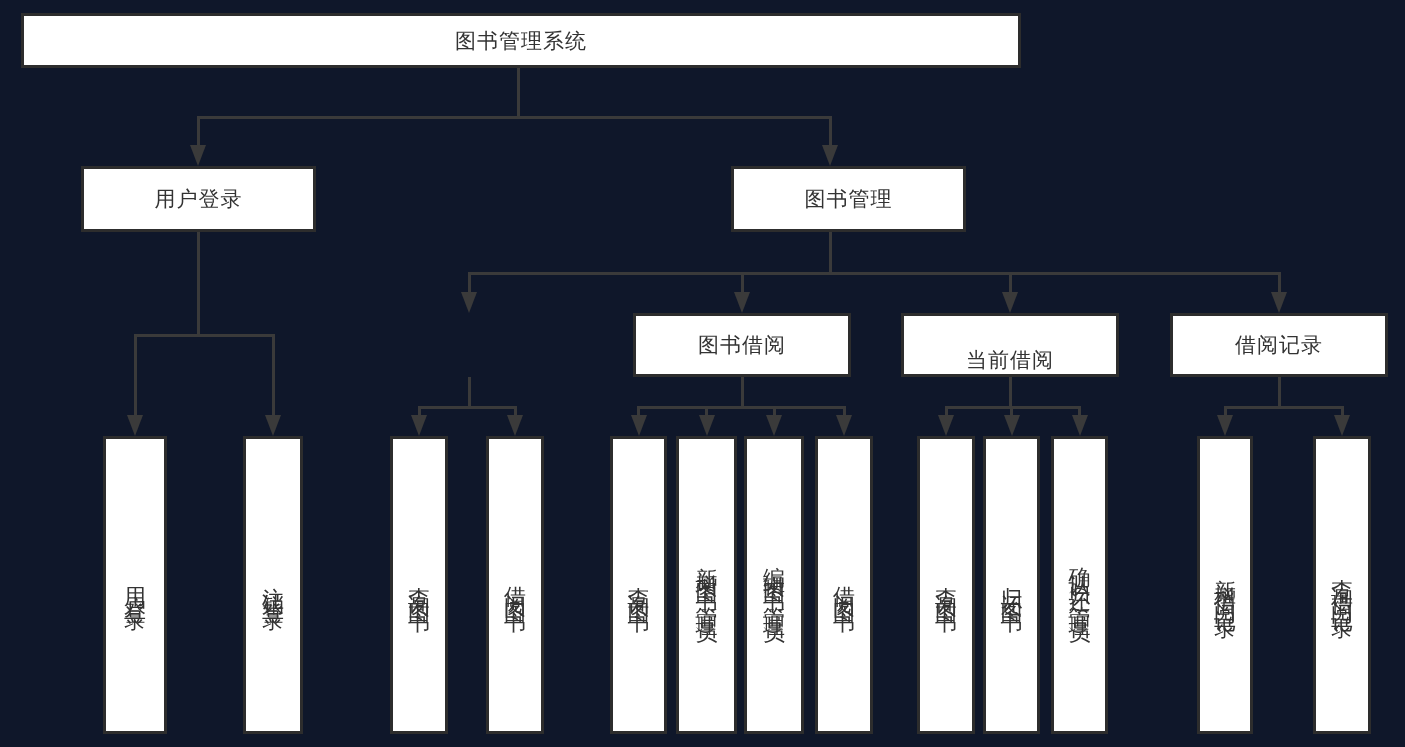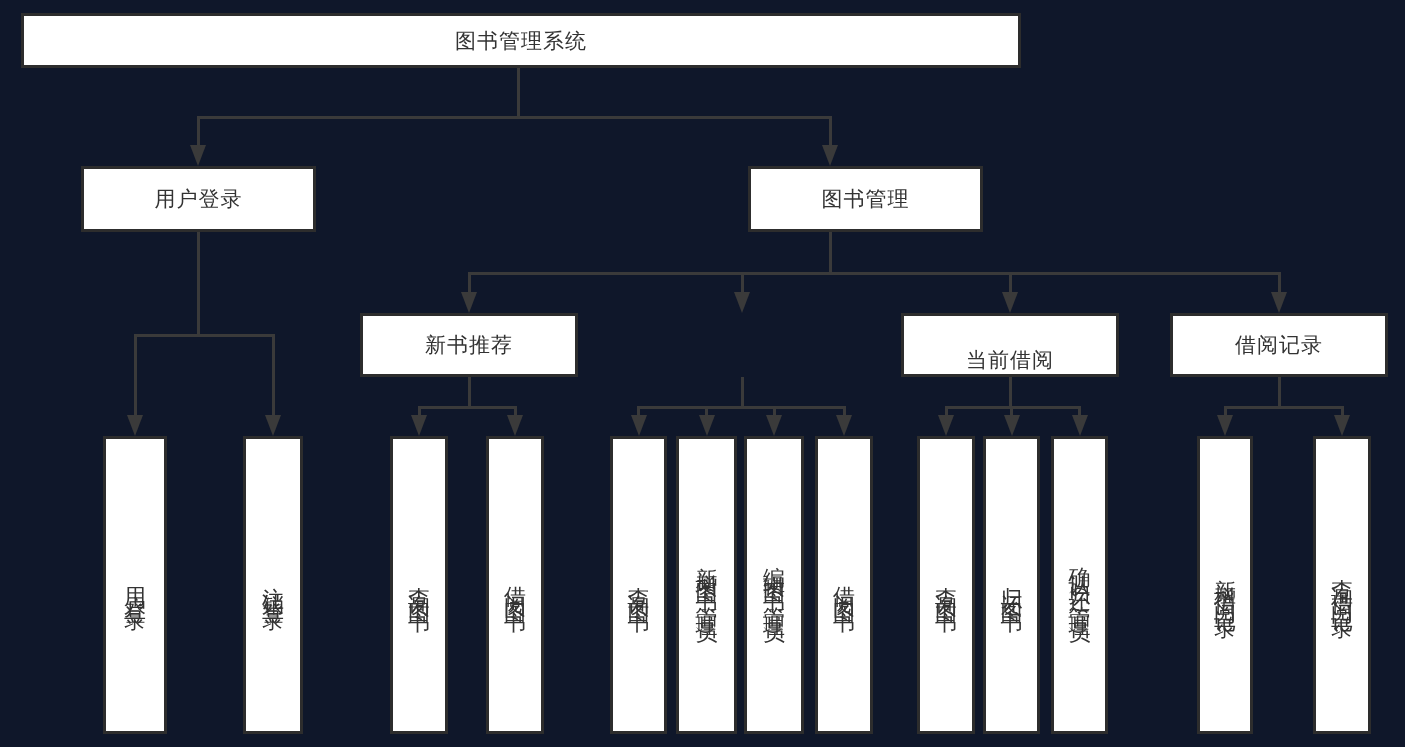--- a/index.html
+++ b/index.html
@@ -75,21 +75,21 @@
   <div class="v" style="left:516.5px; top:68px; height:49px;"></div>
   <div class="h" style="left:196.5px; top:115.5px; width:635px;"></div>
   <div class="v" style="left:196.5px; top:117px; height:32px;"></div>
   <div class="arrow" style="left:190px; top:145px;"></div>
   <div class="v" style="left:828.5px; top:117px; height:32px;"></div>
   <div class="arrow" style="left:822px; top:145px;"></div>
 
   <div class="box" style="left:81px; top:166px; width:235px; height:66px;">
     <span class="hlabel">用户登录</span>
   </div>
-  <div class="box" style="left:748px; top:166px; width:235px; height:66px;">
+  <div class="box" style="left:731px; top:166px; width:235px; height:66px;">
     <span class="hlabel">图书管理</span>
   </div>
 
   <div class="v" style="left:196.5px; top:232px; height:103px;"></div>
   <div class="h" style="left:133.5px; top:333.5px; width:141px;"></div>
   <div class="v" style="left:133.5px; top:335px; height:84px;"></div>
   <div class="arrow" style="left:127px; top:415px;"></div>
   <div class="v" style="left:271.5px; top:335px; height:84px;"></div>
   <div class="arrow" style="left:265px; top:415px;"></div>
 
@@ -97,22 +97,22 @@
   <div class="h" style="left:467.5px; top:271.5px; width:813px;"></div>
   <div class="v" style="left:467.5px; top:273px; height:23px;"></div>
   <div class="arrow" style="left:461px; top:292px;"></div>
   <div class="v" style="left:740.5px; top:273px; height:23px;"></div>
   <div class="arrow" style="left:734px; top:292px;"></div>
   <div class="v" style="left:1008.5px; top:273px; height:23px;"></div>
   <div class="arrow" style="left:1002px; top:292px;"></div>
   <div class="v" style="left:1277.5px; top:273px; height:23px;"></div>
   <div class="arrow" style="left:1271px; top:292px;"></div>
 
-  <div class="box" style="left:360px; top:313px; width:218px; height:64px;">
-    <span class="hlabel">新书推荐</span>
+  <div class="box" style="left:633px; top:313px; width:218px; height:64px;">
+    <span class="hlabel">图书借阅</span>
   </div>
   <div class="box" style="left:901px; top:313px; width:218px; height:64px;align-items:flex-end;">
     <span class="hlabel">当前借阅</span>
   </div>
   <div class="box" style="left:1170px; top:313px; width:218px; height:64px;">
     <span class="hlabel">借阅记录</span>
   </div>
 
   <div class="v" style="left:467.5px; top:377px; height:31px;"></div>
   <div class="h" style="left:417.5px; top:405.5px; width:99px;"></div>

